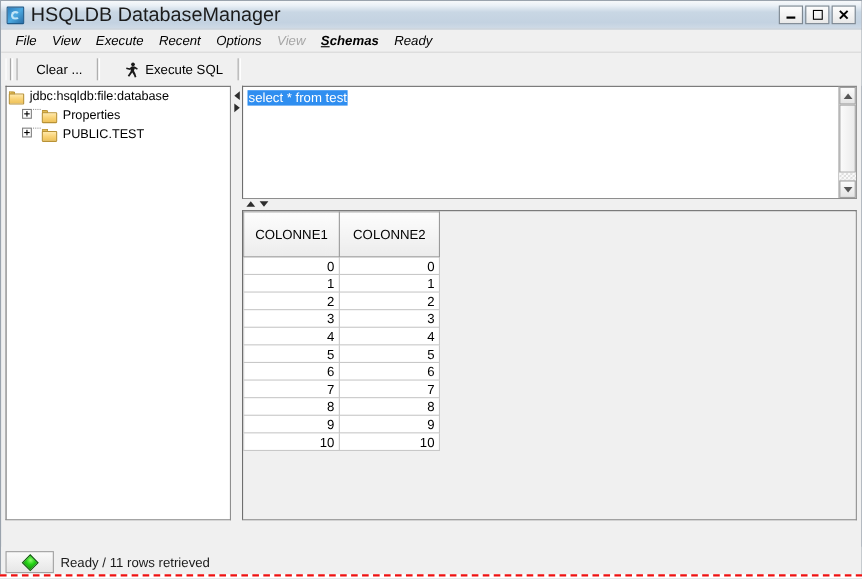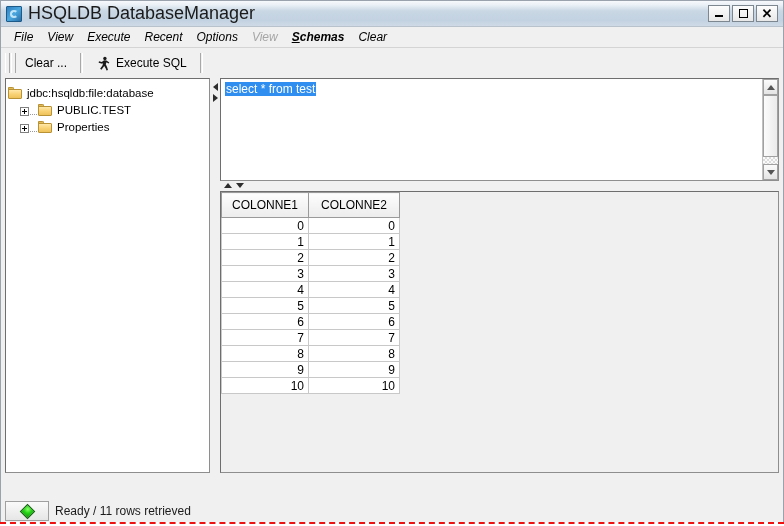--- a/index.html
+++ b/index.html
@@ -146,20 +146,21 @@
     flex: 0 0 auto;
   }
   .tbbtn {
     display: flex;
     align-items: center;
     padding: 3px 8px;
     font-size: 12px;
     white-space: nowrap;
     cursor: default;
     flex: 0 0 auto;
+    margin-left: 8px;
   }
   #run-icon {
     width: 15px; height: 15px;
     margin-right: 5px;
     flex: 0 0 auto;
   }
 
   
   #main {
     flex: 1 1 auto;
@@ -177,21 +178,21 @@
     background: #ffffff;
     border: 1px solid #8e8e8e;
     border-top-color: #6e6e6e;
     border-left-color: #6e6e6e;
     box-sizing: border-box;
     padding: 3px 0 0 2px;
     overflow: hidden;
   }
   .tree-row {
     display: flex;
-    align-items: flex-end;
+    align-items: flex-start;
     height: 17px;
     white-space: nowrap;
     font-size: 11.5px;
     cursor: default;
   }
   .tree-row.child { padding-left: 12px; }
   .expander {
     width: 9px; height: 9px;
     border: 1px solid #808080;
     background: #ffffff;
@@ -407,21 +408,21 @@
     border-collapse: collapse;
     background: #ffffff;
     table-layout: fixed;
   }
   table#grid th {
     background: linear-gradient(to bottom, #fdfdfd, #ececec);
     border: 1px solid #9a9a9a;
     font-weight: normal;
     font-size: 12px;
     height: 16px;
-    padding: 4px 4px;
+    padding: 12px 4px;
     text-align: center;
     white-space: nowrap;
     margin-left: 12px;
   }
   table#grid td {
     border: 1px solid #c8c8c8;
     font-size: 12px;
     height: 15px;
     padding: 0 4px;
     text-align: right;
@@ -488,21 +489,21 @@
   </div>
 
   <div id="menubar">
     <div class="menu-item">File</div>
     <div class="menu-item">View</div>
     <div class="menu-item">Execute</div>
     <div class="menu-item">Recent</div>
     <div class="menu-item">Options</div>
     <div class="menu-item disabled">View</div>
     <div class="menu-item bold"><span class="mn">S</span><span>chemas</span></div>
-    <div class="menu-item">Clear</div>
+    <div class="menu-item">Ready</div>
   </div>
 
   <div id="toolbar">
     <div class="grip"></div>
     <div class="grip"></div>
     <div class="tbbtn">Clear ...</div>
     <div class="tbsep"></div>
     <div class="tbbtn">
       <svg id="run-icon" viewBox="0 0 16 16">
         <circle cx="9.5" cy="2.6" r="1.8" fill="#1a1a1a"></circle>
@@ -517,27 +518,27 @@
 
     <div id="tree-panel">
       <div class="tree-row">
         <div class="folder"></div>
         <span class="tree-label">jdbc:hsqldb:file:database</span>
       </div>
       <div class="tree-row child">
         <div class="expander"></div>
         <div class="dots"></div>
         <div class="folder"></div>
-        <span class="tree-label">PUBLIC.TEST</span>
+        <span class="tree-label">Properties</span>
       </div>
       <div class="tree-row child">
         <div class="expander"></div>
         <div class="dots"></div>
         <div class="folder"></div>
-        <span class="tree-label">Properties</span>
+        <span class="tree-label">PUBLIC.TEST</span>
       </div>
     </div>
 
     <div id="vsplit">
       <div class="tri tri-left"></div>
       <div class="tri tri-right"></div>
     </div>
 
     <div id="right-col">
 

